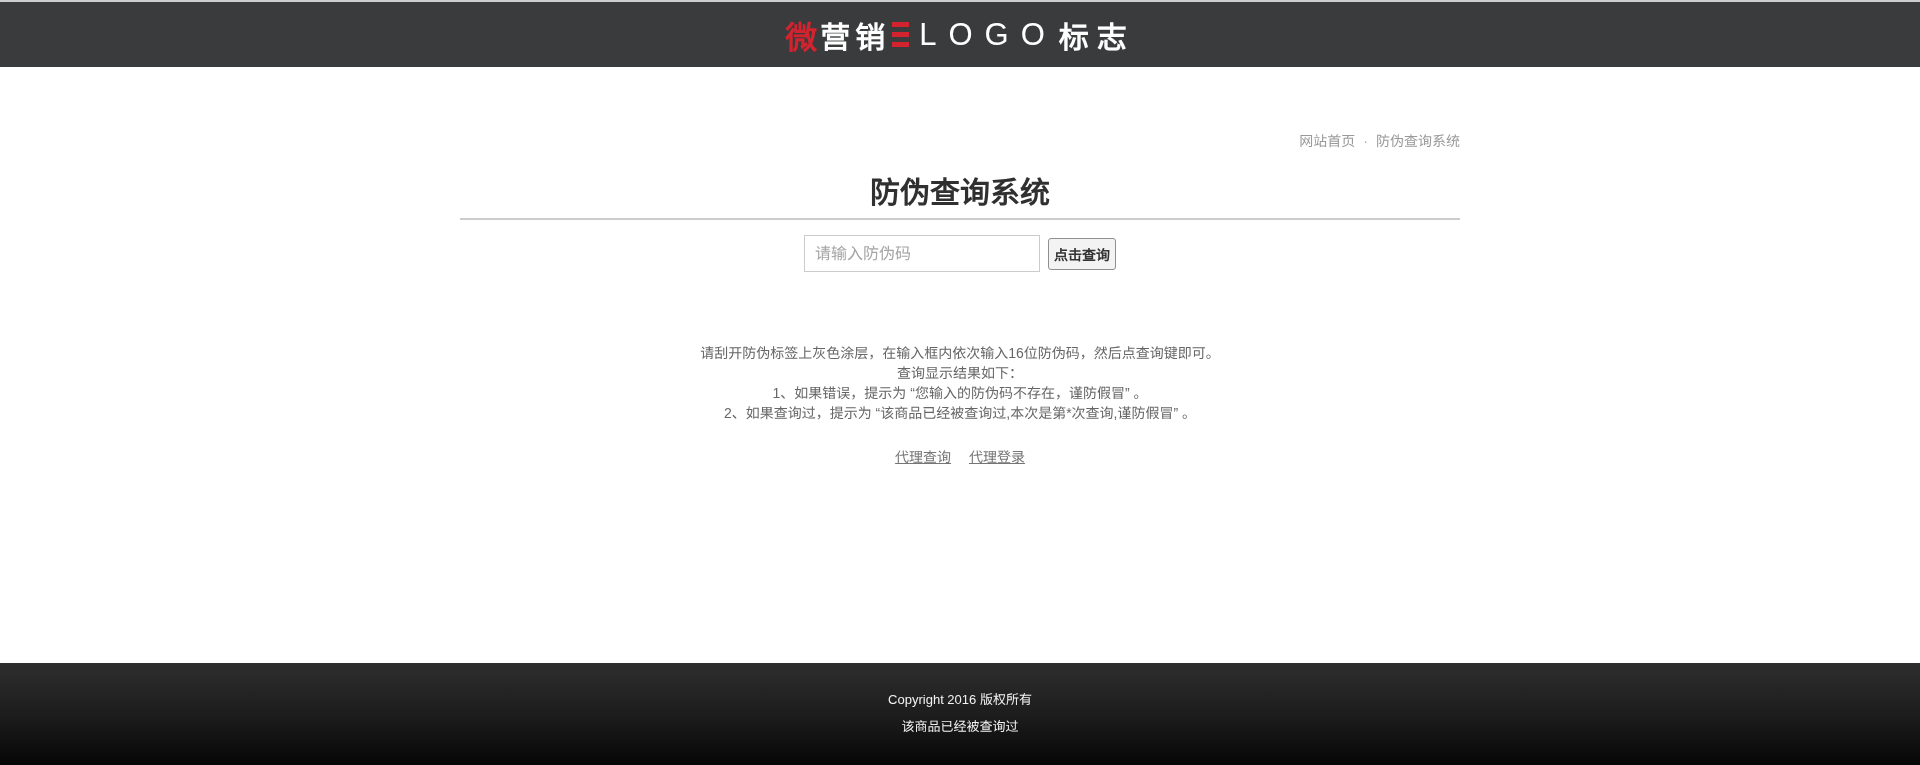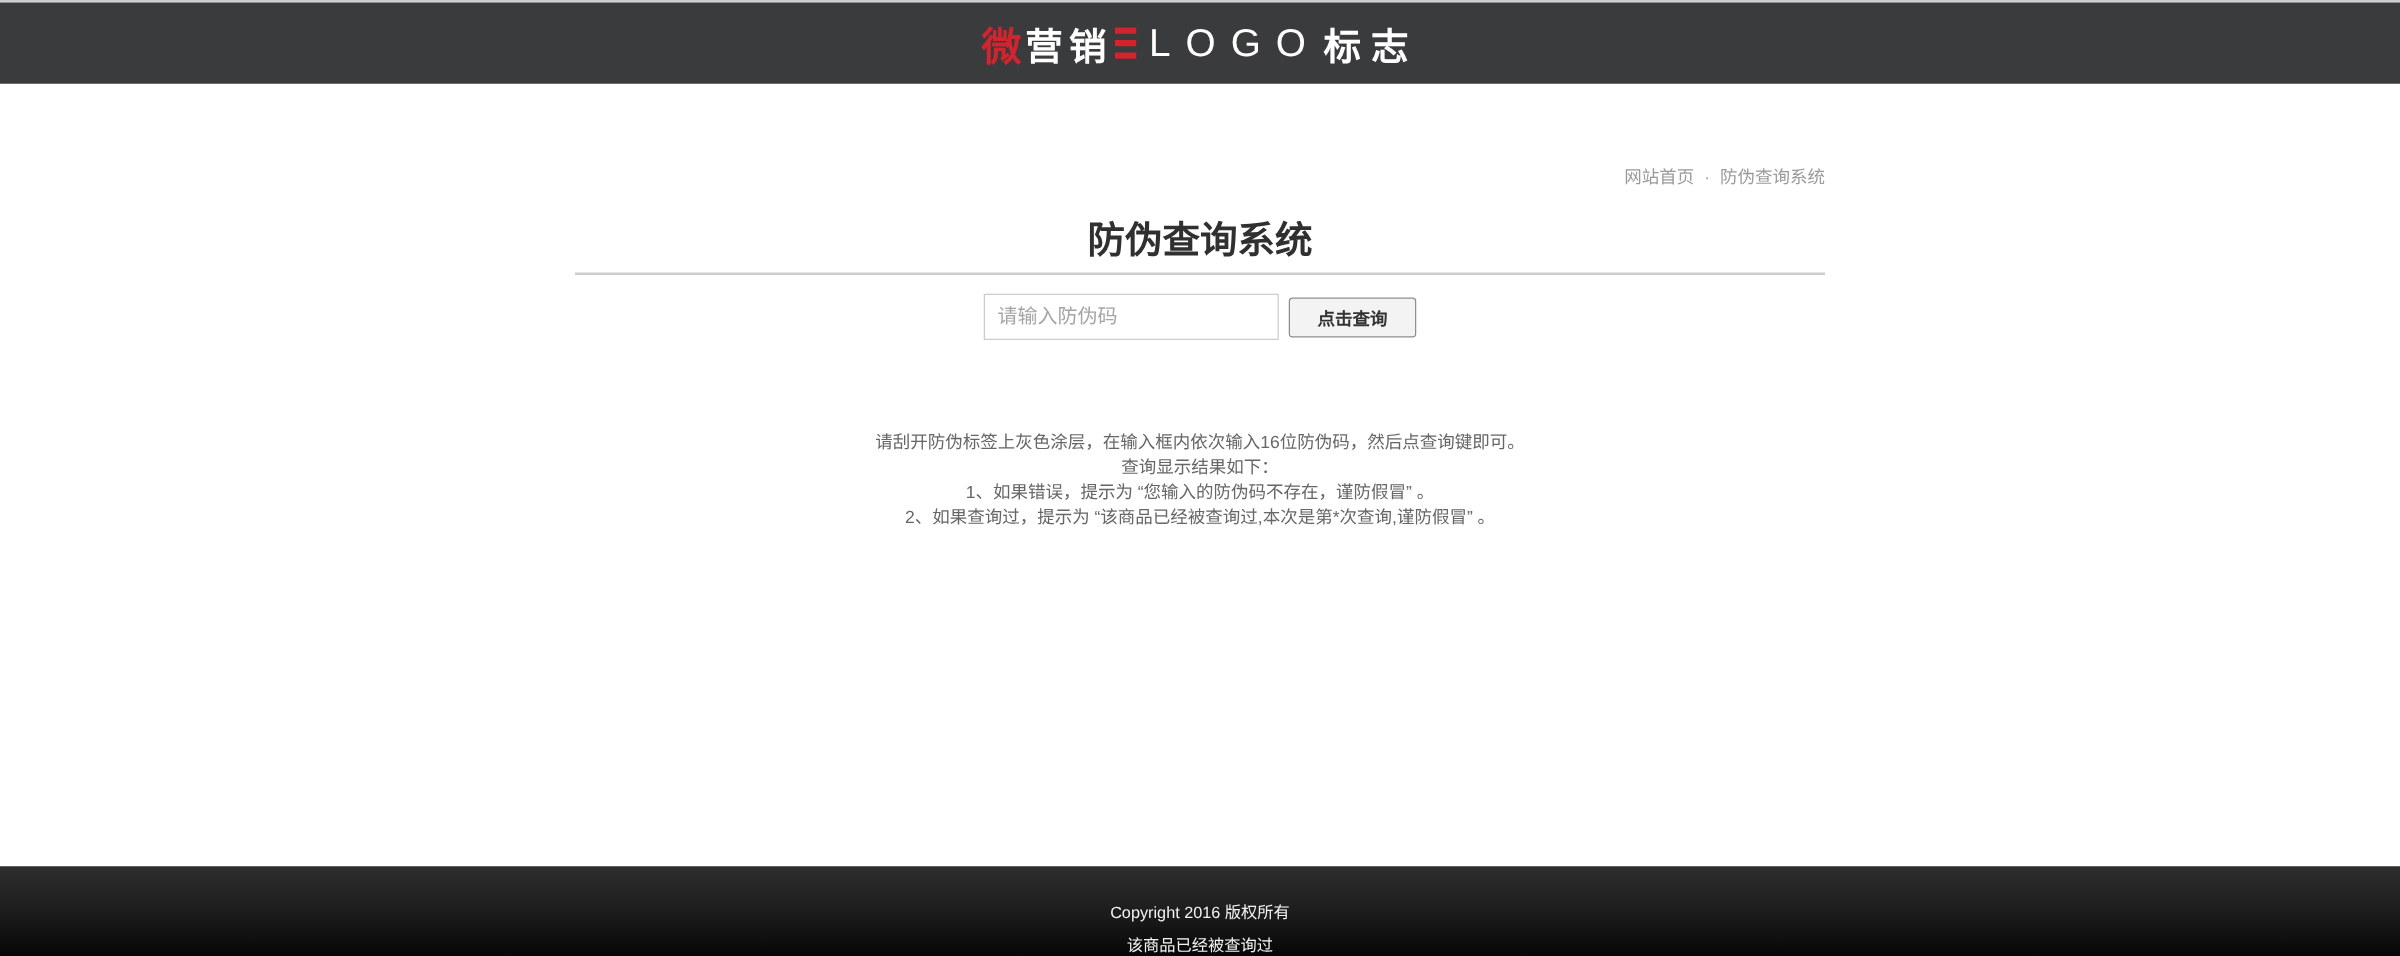--- a/index.html
+++ b/index.html
@@ -59,41 +59,41 @@
   }
   .code-input {
     width: 236px; height: 37px;
     border: 1px solid #cccccc; border-radius: 0;
     padding: 0 10px; font-size: 16px; color: #333;
     font-family: "Liberation Sans", "DejaVu Sans", sans-serif;
     outline: none; background: #fff;
   }
   .code-input::placeholder { color: #a5a5a5; opacity: 1; }
   .query-button {
-    width: 102px; height: 32px; margin-left: 8px;
+    width: 68px; height: 32px; margin-left: 8px;
     background: #f3f3f3; border: 1px solid #8f8f8f; border-radius: 3px;
     font-size: 14px; color: #333; font-weight: 600;
     font-family: "Liberation Sans", "DejaVu Sans", sans-serif;
     cursor: pointer;
   }
 
   .instructions {
     margin-top: 71px; text-align: center;
     font-size: 14px; color: #666666; line-height: 20px;
   }
   .instructions .line { white-space: pre; }
 
   .agent-links { margin-top: 23px; text-align: center; font-size: 14px; }
   .agent-links a {
     color: #757575; text-decoration: underline; cursor: pointer; margin: 0 7px;
   }
 
   
   .site-footer {
-    flex: 0 0 auto; height: 72px;
+    flex: 0 0 auto; height: 102px;
     background: linear-gradient(to bottom, #2e2e2e 0%, #1b1b1b 55%, #060606 100%);
     text-align: center; color: #f2f2f2;
   }
   .footer-copyright { padding-top: 29px; font-size: 13px; line-height: 16px; }
   .footer-system { margin-top: 11px; font-size: 13px; line-height: 16px; }
 </style>
 </head>
 <body>
 
 <div class="page">
@@ -129,20 +129,24 @@
         <button class="query-button">点击查询</button>
       </div>
 
       <div class="instructions">
         <div class="line">请刮开防伪标签上灰色涂层，在输入框内依次输入16位防伪码，然后点查询键即可。</div>
         <div class="line">查询显示结果如下：</div>
         <div class="line">1、如果错误，提示为 “您输入的防伪码不存在，谨防假冒” 。</div>
         <div class="line">2、如果查询过，提示为 “该商品已经被查询过,本次是第*次查询,谨防假冒” 。</div>
       </div>
 
+      <div class="agent-links">
+        <a>代理查询</a>
+        <a>代理登录</a>
+      </div>
 
     </div>
   </main>
 
   <footer class="site-footer">
     <div class="footer-copyright">Copyright 2016 版权所有</div>
     <div class="footer-system">该商品已经被查询过</div>
   </footer>
 
 </div>

